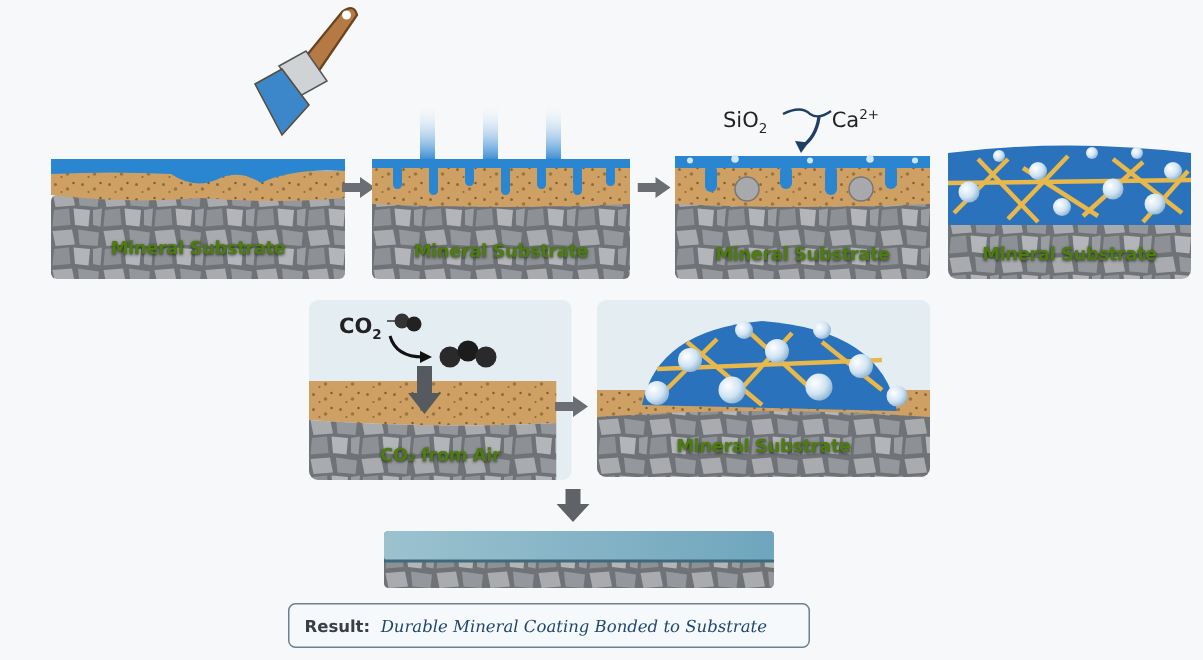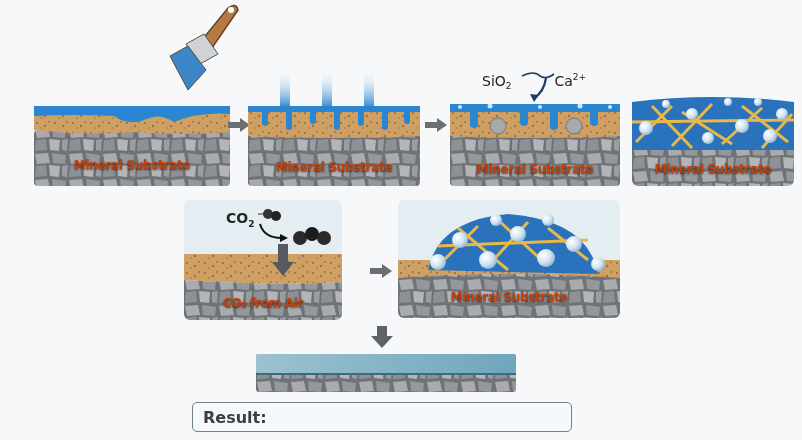--- a/index.html
+++ b/index.html
@@ -1,21 +1,21 @@
 <!DOCTYPE html>
 <html><head>
 <meta charset="utf-8">
 <style>
   html, body { margin:0; padding:0; }
   body { width:802px; height:440px; background:#f7f8f9; position:relative; overflow:hidden; font-family:"Liberation Sans", sans-serif; }
   .panel { position:absolute; overflow:hidden; }
   .panel svg { display:block; }
-  .label { position:absolute; left:0; right:0; text-align:center; color:#c2410c; font-family:"DejaVu Sans", sans-serif; font-weight:bold; font-size:12px; text-shadow:0 1px 2px rgba(0,0,0,0.7); letter-spacing:-0.3px; }
+  .label { position:absolute; left:0; right:0; text-align:center; color:#4d7c0f; font-family:"DejaVu Sans", sans-serif; font-weight:bold; font-size:12px; text-shadow:0 1px 2px rgba(0,0,0,0.7); letter-spacing:-0.3px; }
   .arrow { position:absolute; }
-  .result-box { position:absolute; left:192px; top:402px; width:380px; height:30px; border:1.5px solid #6d8090; border-radius:5px; background:#f6f9fb; box-sizing:border-box; display:flex; align-items:center; padding-left:10px; font-family:"DejaVu Sans", sans-serif; font-size:16px; }
+  .result-box { position:absolute; left:192px; top:402px; width:348px; height:30px; border:1.5px solid #6d8090; border-radius:5px; background:#f6f9fb; box-sizing:border-box; display:flex; align-items:center; padding-left:10px; font-family:"DejaVu Sans", sans-serif; font-size:11px; }
   .result-key { font-weight:bold; color:#3a3f45; margin-right:7px; }
   .result-val { font-style:italic; color:#1f4670; font-family:"DejaVu Serif", serif; }
   .formula { position:absolute; font-family:"DejaVu Sans", sans-serif; color:#222; font-size:14px; }
   .formula sub, .formula sup { font-size:9px; }
 </style>
 </head>
 <body>
 
 <svg width="0" height="0" style="position:absolute">
   <defs>
@@ -150,21 +150,21 @@
       <circle cx="76" cy="46" r="6"></circle>
         <circle cx="138" cy="44" r="7"></circle>
         <circle cx="34" cy="12" r="4"></circle>
         <circle cx="96" cy="10" r="4"></circle>
         <circle cx="126" cy="10" r="4"></circle>
     </g>
   </svg>
   <div class="label" style="top:70px;">Mineral Substrate</div>
 </div>
 
-<div class="panel" style="left:184px;top:200px;width:158px;height:120px;border-radius:6px;background:#e4edf2;">
+<div class="panel" style="left:206px;top:200px;width:175px;height:120px;border-radius:6px;background:#e4edf2;">
   <svg width="165" height="120">
     <path d="M0 54 H165 V82 Q82 86 0 80 Z" fill="url(#sand)"></path>
     <path d="M0 80 Q82 86 165 82 V120 H0 Z" fill="url(#stones)"></path>
   </svg>
   <div class="label" style="top:96px;">CO₂ from Air</div>
 </div>
 <div class="formula" style="left:226px;top:210px;font-weight:bold;">
   <span>CO</span><sub>2</sub>
 </div>
 <svg class="arrow" style="left:254px;top:204px;" width="90" height="60">
@@ -217,13 +217,14 @@
   </svg>
 
 <svg class="arrow" style="left:256px;top:354px;" width="260" height="38">
   <rect x="0" y="0" width="260" height="38" rx="3" fill="url(#stones)"></rect>
   <rect x="0" y="0" width="260" height="20" rx="3" fill="url(#resultTop)"></rect>
   <rect x="0" y="19" width="260" height="2" fill="#3e6a7a"></rect>
 </svg>
 
 <div class="result-box">
   <span class="result-key">Result:</span>
+  <span class="result-val">Durable Mineral Coating Bonded to Substrate</span>
 </div>
 
 </body></html>

